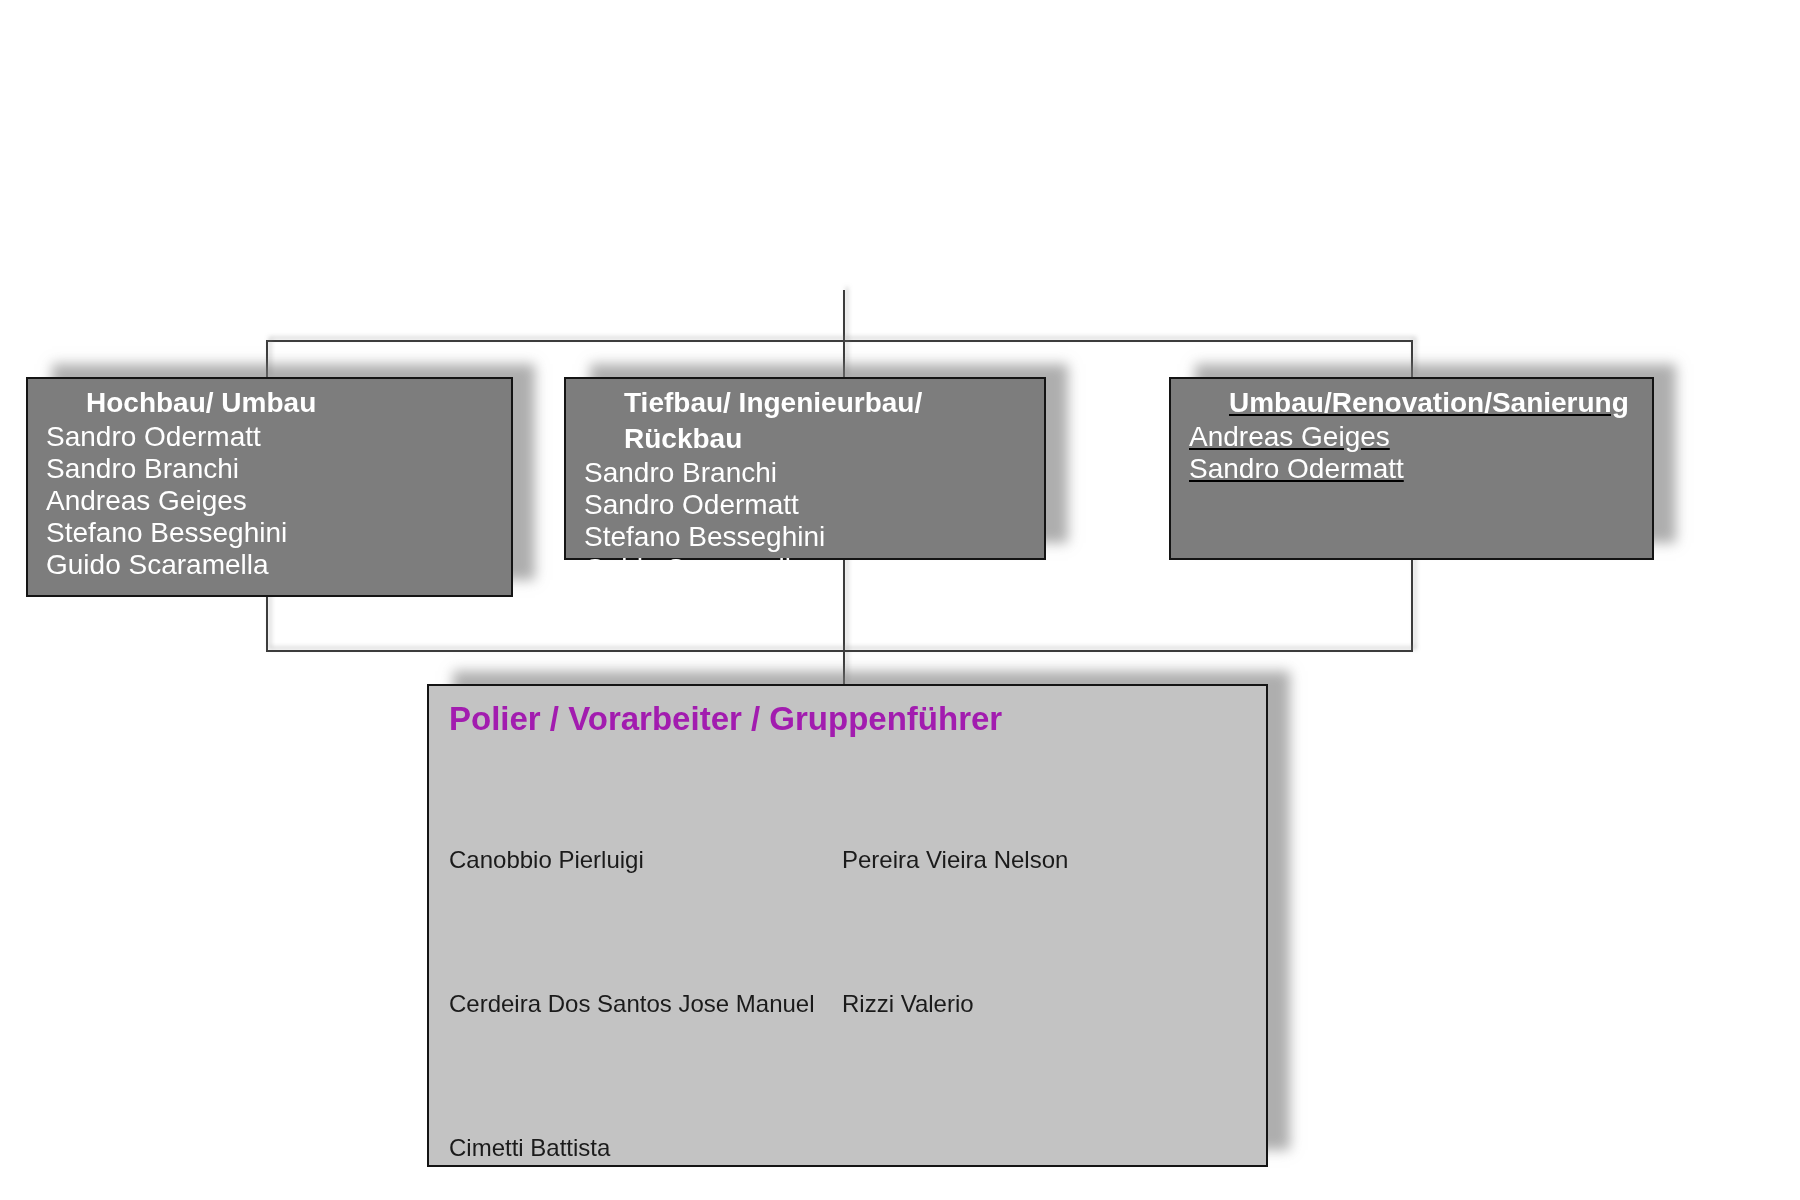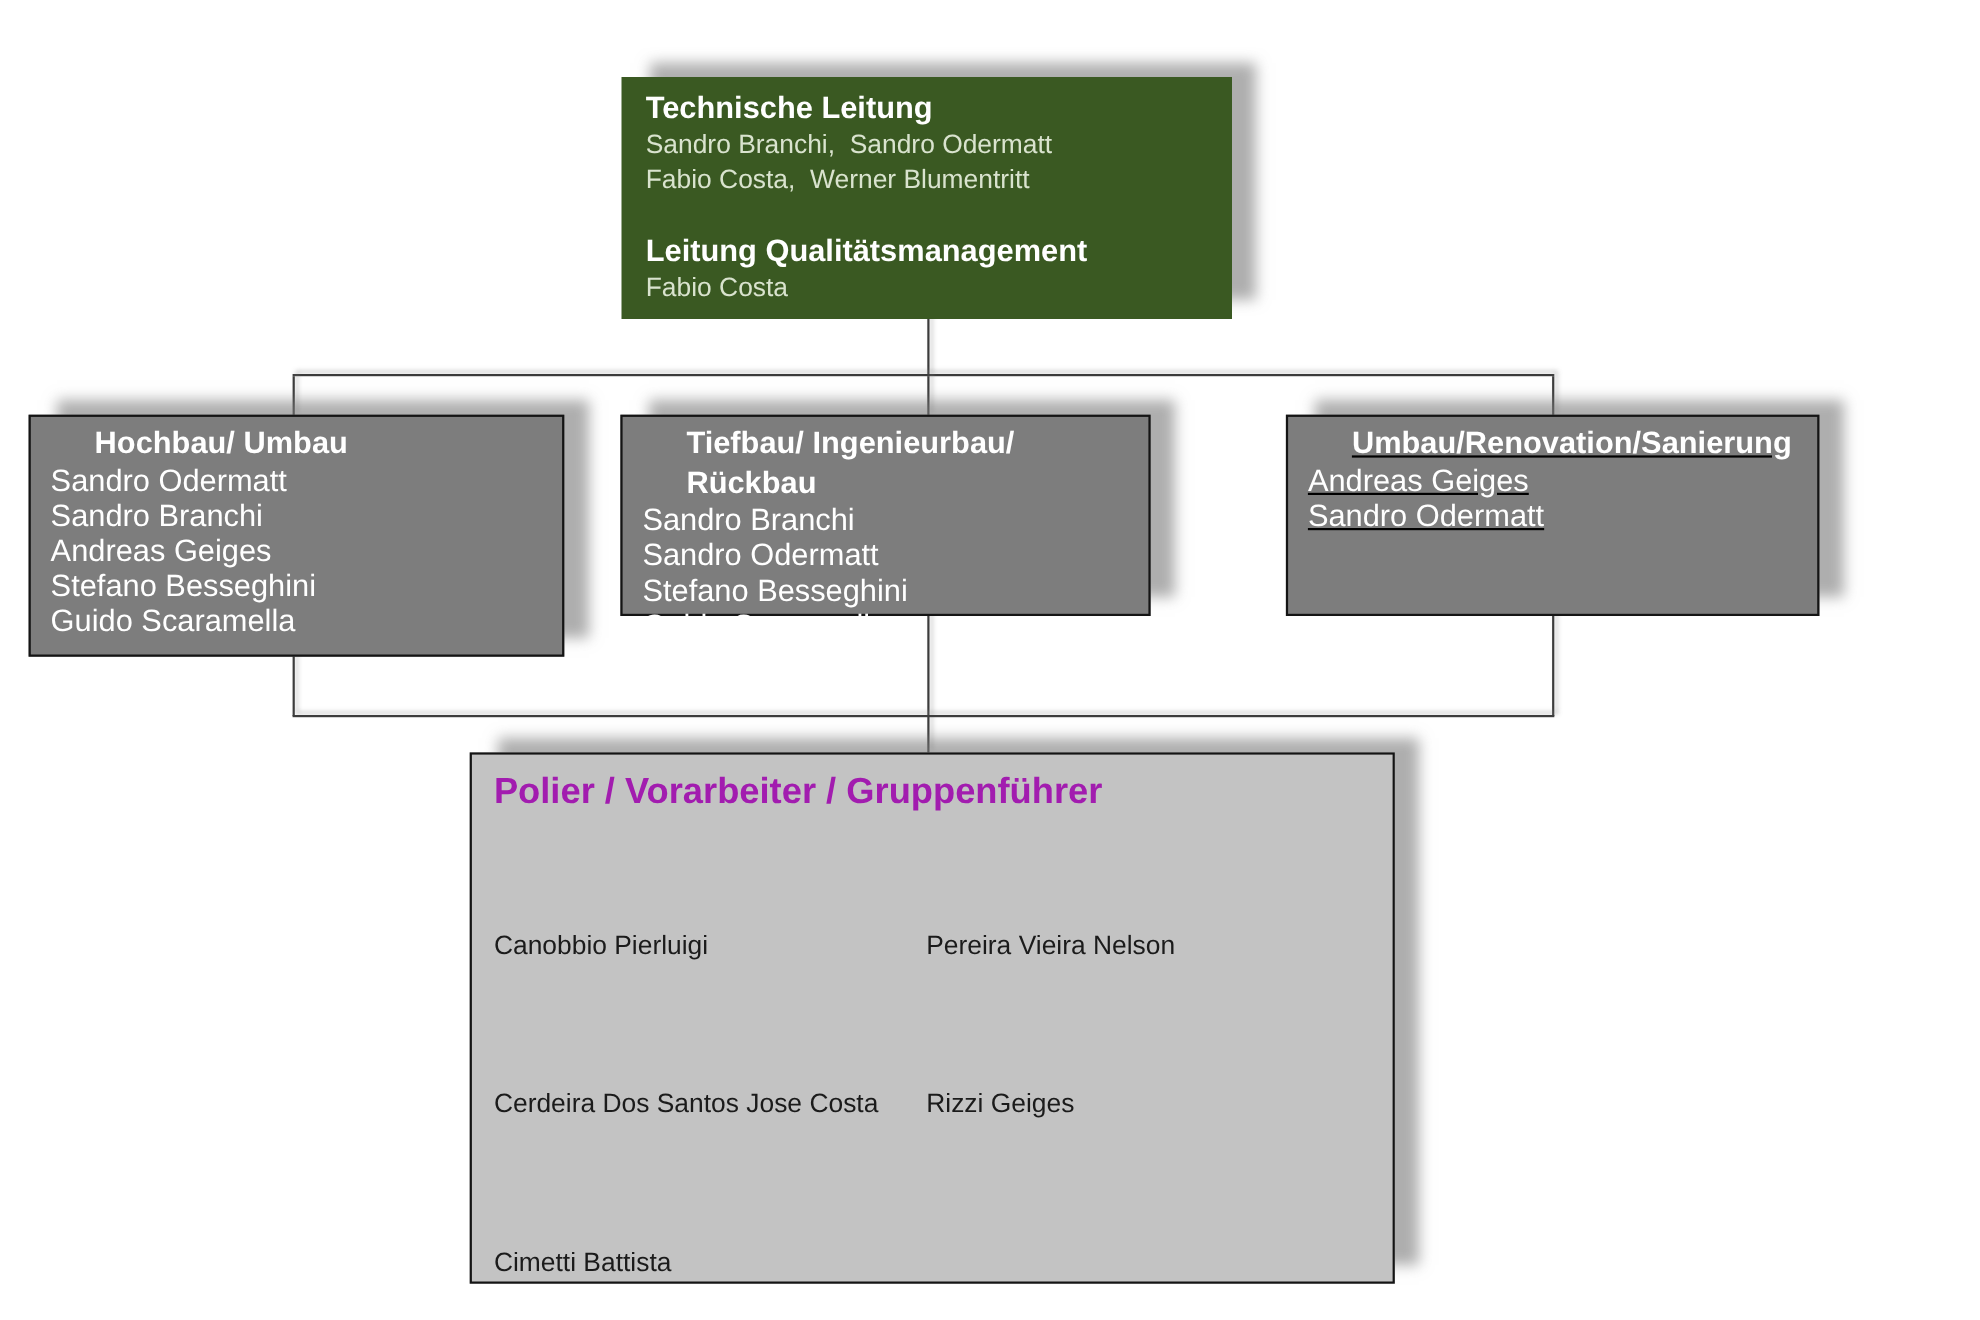--- a/index.html
+++ b/index.html
@@ -90,28 +90,20 @@
   <div class="vline c-root-down"></div>
   <div class="hline c-top-h"></div>
   <div class="vline c-in-left"></div>
   <div class="vline c-in-mid"></div>
   <div class="vline c-in-right"></div>
   <div class="vline c-out-left"></div>
   <div class="vline c-out-mid"></div>
   <div class="vline c-out-right"></div>
   <div class="hline c-bottom-h"></div>
 
-  <div class="box shadowed root-box">
-    <div class="box-title">Technische Leitung</div>
-    <div class="member-line">Sandro Branchi,  Sandro Odermatt</div>
-    <div class="member-line">Fabio Costa,  Werner Blumentritt</div>
-    <div class="spacer"></div>
-    <div class="box-title">Leitung Qualitätsmanagement</div>
-    <div class="member-line">Fabio Costa</div>
-  </div>
 
   <div class="box shadowed dept-box dept-hochbau">
     <div class="box-title">Hochbau/ Umbau</div>
     <div class="member-line">Sandro Odermatt</div>
     <div class="member-line">Sandro Branchi</div>
     <div class="member-line">Andreas Geiges</div>
     <div class="member-line">Stefano Besseghini</div>
     <div class="member-line">Guido Scaramella</div>
   </div>
 
@@ -126,32 +118,32 @@
   <div class="box shadowed dept-box dept-umbau">
     <div class="box-title">Umbau/Renovation/Sanierung</div>
     <div class="member-line">Andreas Geiges</div>
     <div class="member-line">Sandro Odermatt</div>
   </div>
 
   <div class="box shadowed crew-box">
     <div class="box-title">Polier / Vorarbeiter / Gruppenführer</div>
     <div class="crew-col crew-col-1">
       <div>Canobbio Pierluigi</div>
-      <div>Cerdeira Dos Santos Jose Costa</div>
+      <div>Cerdeira Dos Santos Jose Manuel</div>
       <div>Cimetti Battista</div>
       
       
       
       
       
       
     </div>
     <div class="crew-col crew-col-2">
       <div>Pereira Vieira Nelson</div>
-      <div>Rizzi Geiges</div>
+      <div>Rizzi Valerio</div>
       
       
       
       
       
       
     </div>
   </div>
 
 </div>

